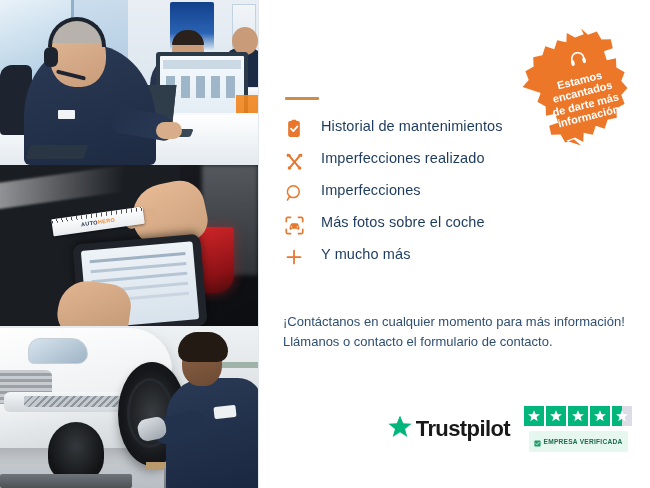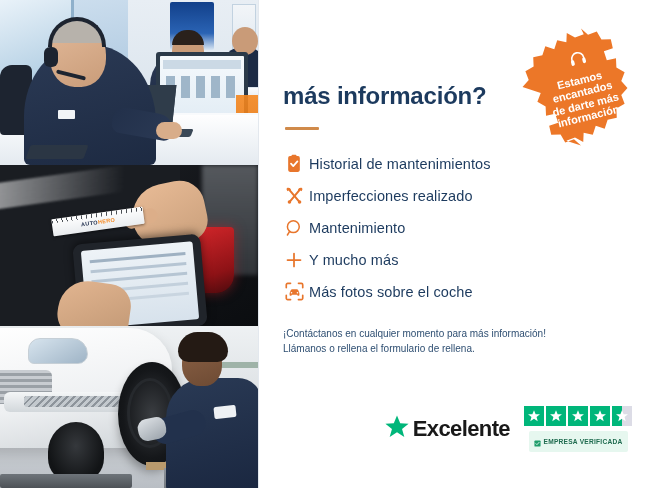--- a/index.html
+++ b/index.html
@@ -384,41 +384,41 @@
     height: 3px;
     background: #d08a4a;
     margin: 16px 0 18px 2px;
     border-radius: 1px;
   }
 
   
   .features { list-style: none; }
   .feature {
     display: flex;
-    align-items: center;
-    gap: 4px;
+    align-items: flex-start;
+    gap: 16px;
     height: 32px;
     margin-bottom: 0;
   }
   .feature-icon {
     width: 22px; height: 22px;
     flex: 0 0 22px;
     display: flex; align-items: center; justify-content: center;
   }
   .feature-label {
     font-size: 14.5px;
     color: #1c3a5e;
     letter-spacing: .1px;
     white-space: nowrap;
   }
 
   
   .contact {
-    margin-top: 18px;
-    font-size: 10px;
+    margin-top: 34px;
+    font-size: 13px;
     line-height: 1.55;
     color: #2f4f72;
     max-width: 350px;
   }
   .contact div { white-space: nowrap; }
 
   
   .trust-wrap {
     position: absolute;
     left: 26px;
@@ -588,21 +588,20 @@
       <div class="p3-mech-hair"></div>
       <div class="p3-lift"></div>
     </div>
 
   </div>
 
   <div class="content">
 
     <h1 class="headline">
       <br>
-      <span>más información?</span>
     </h1>
 
     <div class="rule"></div>
 
     <ul class="features">
 
       <li class="feature">
         <span class="feature-icon">
           <svg width="20" height="20" viewBox="0 0 24 24" aria-hidden="true">
             <rect x="5" y="2.5" width="14" height="19" rx="2.2" fill="#e8762c"></rect>
@@ -629,64 +628,64 @@
         <span class="feature-label">Imperfecciones realizado</span>
       </li>
 
       <li class="feature">
         <span class="feature-icon">
           <svg width="20" height="20" viewBox="0 0 24 24" aria-hidden="true">
             <circle cx="11.2" cy="10.4" r="7.1" fill="none" stroke="#e8762c" stroke-width="1.8"></circle>
             <path d="M6.6 16.3L4.1 20.4" stroke="#e8762c" stroke-width="1.8" stroke-linecap="round"></path>
           </svg>
         </span>
-        <span class="feature-label">Mantenimiento</span>
-      </li>
-
-      <li class="feature">
-        <span class="feature-icon">
-          <svg width="20" height="20" viewBox="0 0 24 24" aria-hidden="true">
-            <path d="M12 4.2v15.6M4.2 12h15.6" stroke="#e8762c" stroke-width="2.1" stroke-linecap="round"></path>
-          </svg>
-        </span>
-        <span class="feature-label">Y mucho más</span>
+        <span class="feature-label">Imperfecciones</span>
       </li>
 
       <li class="feature">
         <span class="feature-icon">
           <svg width="21" height="21" viewBox="0 0 24 24" aria-hidden="true">
             <g stroke="#e8762c" stroke-width="1.9" fill="none" stroke-linecap="round">
               <path d="M2.6 7.6V4.3a1.6 1.6 0 0 1 1.6-1.6h3.3"></path>
               <path d="M16.5 2.7h3.3a1.6 1.6 0 0 1 1.6 1.6v3.3"></path>
               <path d="M21.4 16.4v3.3a1.6 1.6 0 0 1-1.6 1.6h-3.3"></path>
               <path d="M7.5 21.3H4.2a1.6 1.6 0 0 1-1.6-1.6v-3.3"></path>
             </g>
             <path d="M6.4 13.6l1.3-3c.3-.7 1-1.1 1.7-1.1h5.2c.7 0 1.4.4 1.7 1.1l1.3 3v2.5c0 .4-.3.7-.7.7h-1c-.4 0-.7-.3-.7-.7v-.5H8.8v.5c0 .4-.3.7-.7.7h-1c-.4 0-.7-.3-.7-.7v-2.5z" fill="#e8762c"></path>
             <circle cx="8.6" cy="13.4" r=".9" fill="#ffffff"></circle>
             <circle cx="15.4" cy="13.4" r=".9" fill="#ffffff"></circle>
           </svg>
         </span>
         <span class="feature-label">Más fotos sobre el coche</span>
       </li>
 
+      <li class="feature">
+        <span class="feature-icon">
+          <svg width="20" height="20" viewBox="0 0 24 24" aria-hidden="true">
+            <path d="M12 4.2v15.6M4.2 12h15.6" stroke="#e8762c" stroke-width="2.1" stroke-linecap="round"></path>
+          </svg>
+        </span>
+        <span class="feature-label">Y mucho más</span>
+      </li>
+
     </ul>
 
     <div class="contact">
       <div>¡Contáctanos en cualquier momento para más información!</div>
-      <div>Llámanos o rellena el formulario de rellena.</div>
+      <div>Llámanos o contacto el formulario de contacto.</div>
     </div>
 
     <div class="trust-wrap">
       <div class="trust-logo">
         <span>
           <svg width="26" height="26" viewBox="0 0 24 24" aria-hidden="true">
             <path d="M12 1.4l2.95 7.2 7.75.3-6.05 4.85 2.1 7.5L12 16.9l-6.75 4.35 2.1-7.5L1.3 8.9l7.75-.3z" fill="#00b67a"></path>
           </svg>
         </span>
-        <span class="trust-logo-name">Excelente</span>
+        <span class="trust-logo-name">Trustpilot</span>
       </div>
 
       <div class="trust-right">
 
         <div class="stars">
           <span class="star-box">
             <svg width="14" height="14" viewBox="0 0 24 24">
                 <path d="M12 2l2.8 6.9 7.4.3-5.8 4.6 2 7.2L12 16.6 5.6 21l2-7.2L1.8 9.2l7.4-.3z" fill="#fff"></path>
               </svg>
           </span>

